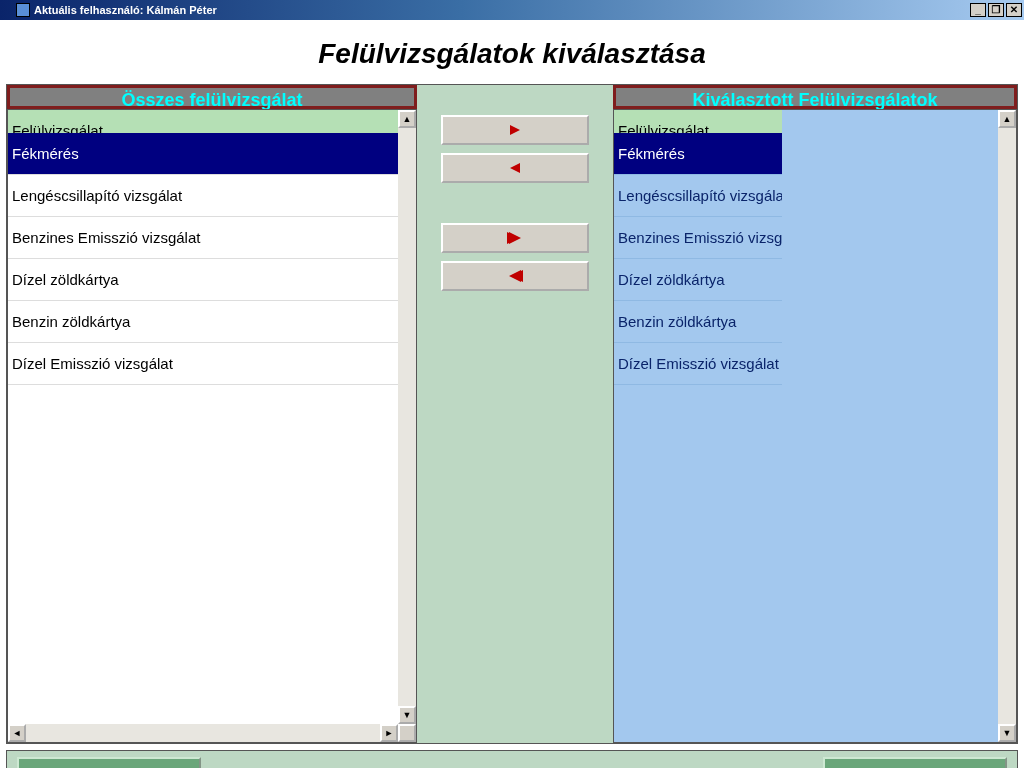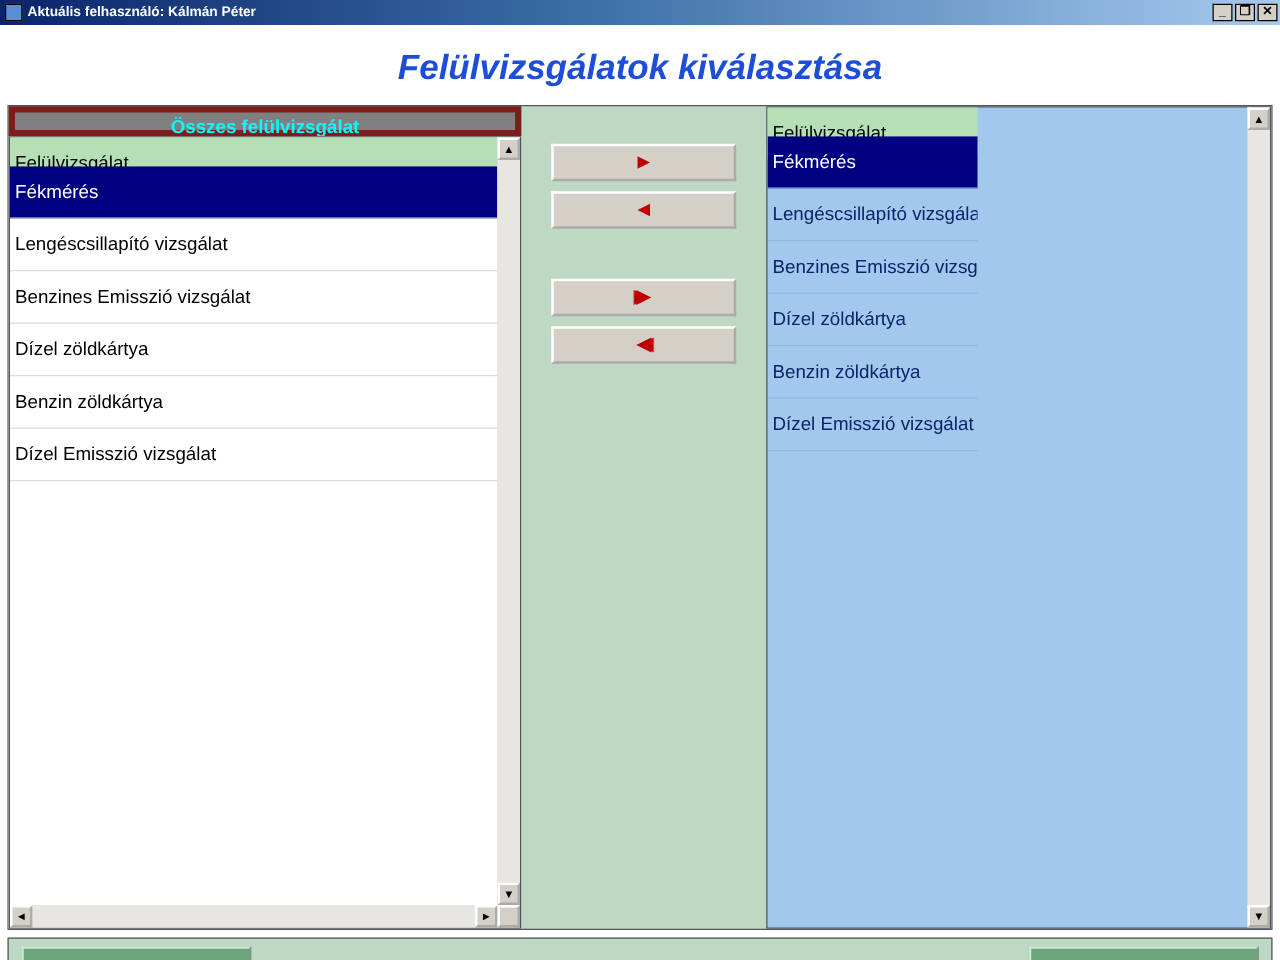--- a/index.html
+++ b/index.html
@@ -12,21 +12,21 @@
   }
   
   .titlebar {
     height: 20px;
     background: linear-gradient(to right, #0a246a 0%, #3a6ea5 45%, #a6caf0 100%);
     color: #fff;
     display: flex;
     align-items: center;
     font-size: 11px;
     font-weight: bold;
-    padding-left: 4px;
+    padding-left: 16px;
   }
   .titlebar .icon {
     width: 14px; height: 14px;
     background: #5a8fd6;
     border: 1px solid #000;
     margin-right: 4px;
   }
   .titlebar .wincontrols {
     margin-left: auto;
     display: flex;
@@ -43,21 +43,21 @@
     color: #000;
     cursor: default;
   }
   
   .page-title {
     text-align: center;
     font-size: 28px;
     font-weight: bold;
     font-style: italic;
     padding: 18px 0 14px 0;
-    color: #1d4ed8;
+    color: #000000;
   }
   
   .main {
     background: #bdd8c3;
     margin: 0 6px;
     border: 1px solid #555;
     height: 660px;
     display: flex;
     position: relative;
   }
@@ -79,24 +79,24 @@
   }
   .panel-right {
     flex: 1;
     background: #bdd8c3;
   }
   .panel-header {
     height: 24px;
     background: #808080;
     color: #00ffff;
     font-weight: bold;
-    font-size: 15px;
+    font-size: 18px;
     text-align: center;
     line-height: 24px;
-    border: 5px solid #7f1d1d;
+    border: 3px solid #7f1d1d;
   }
   
   .listbox-wrap {
     position: relative;
     flex: 1;
     margin: 0;
     border: 1px solid #555;
     background: #fff;
   }
   .listbox-wrap.right { background: #a3c8ee; }
@@ -262,20 +262,21 @@
     </div>
     <div class="xferbtn gap">
       <span class="arrow arrow-right-fill"></span>
     </div>
     <div class="xferbtn">
       <span class="arrow arrow-left-fill"></span>
     </div>
   </div>
 
   <div class="panel panel-right">
+    <div class="panel-header">Kiválasztott Felülvizsgálatok</div>
     <div class="listbox-wrap right">
       <div class="list-head" style="width:168px">Felülvizsgálat</div>
       <div class="list-body" id="right-list">
           <div class="list-item selected">Fékmérés</div>
           <div class="list-item">Lengéscsillapító vizsgálat</div>
           <div class="list-item">Benzines Emisszió vizsgálat</div>
           <div class="list-item">Dízel zöldkártya</div>
           <div class="list-item">Benzin zöldkártya</div>
           <div class="list-item">Dízel Emisszió vizsgálat</div>
         </div>

